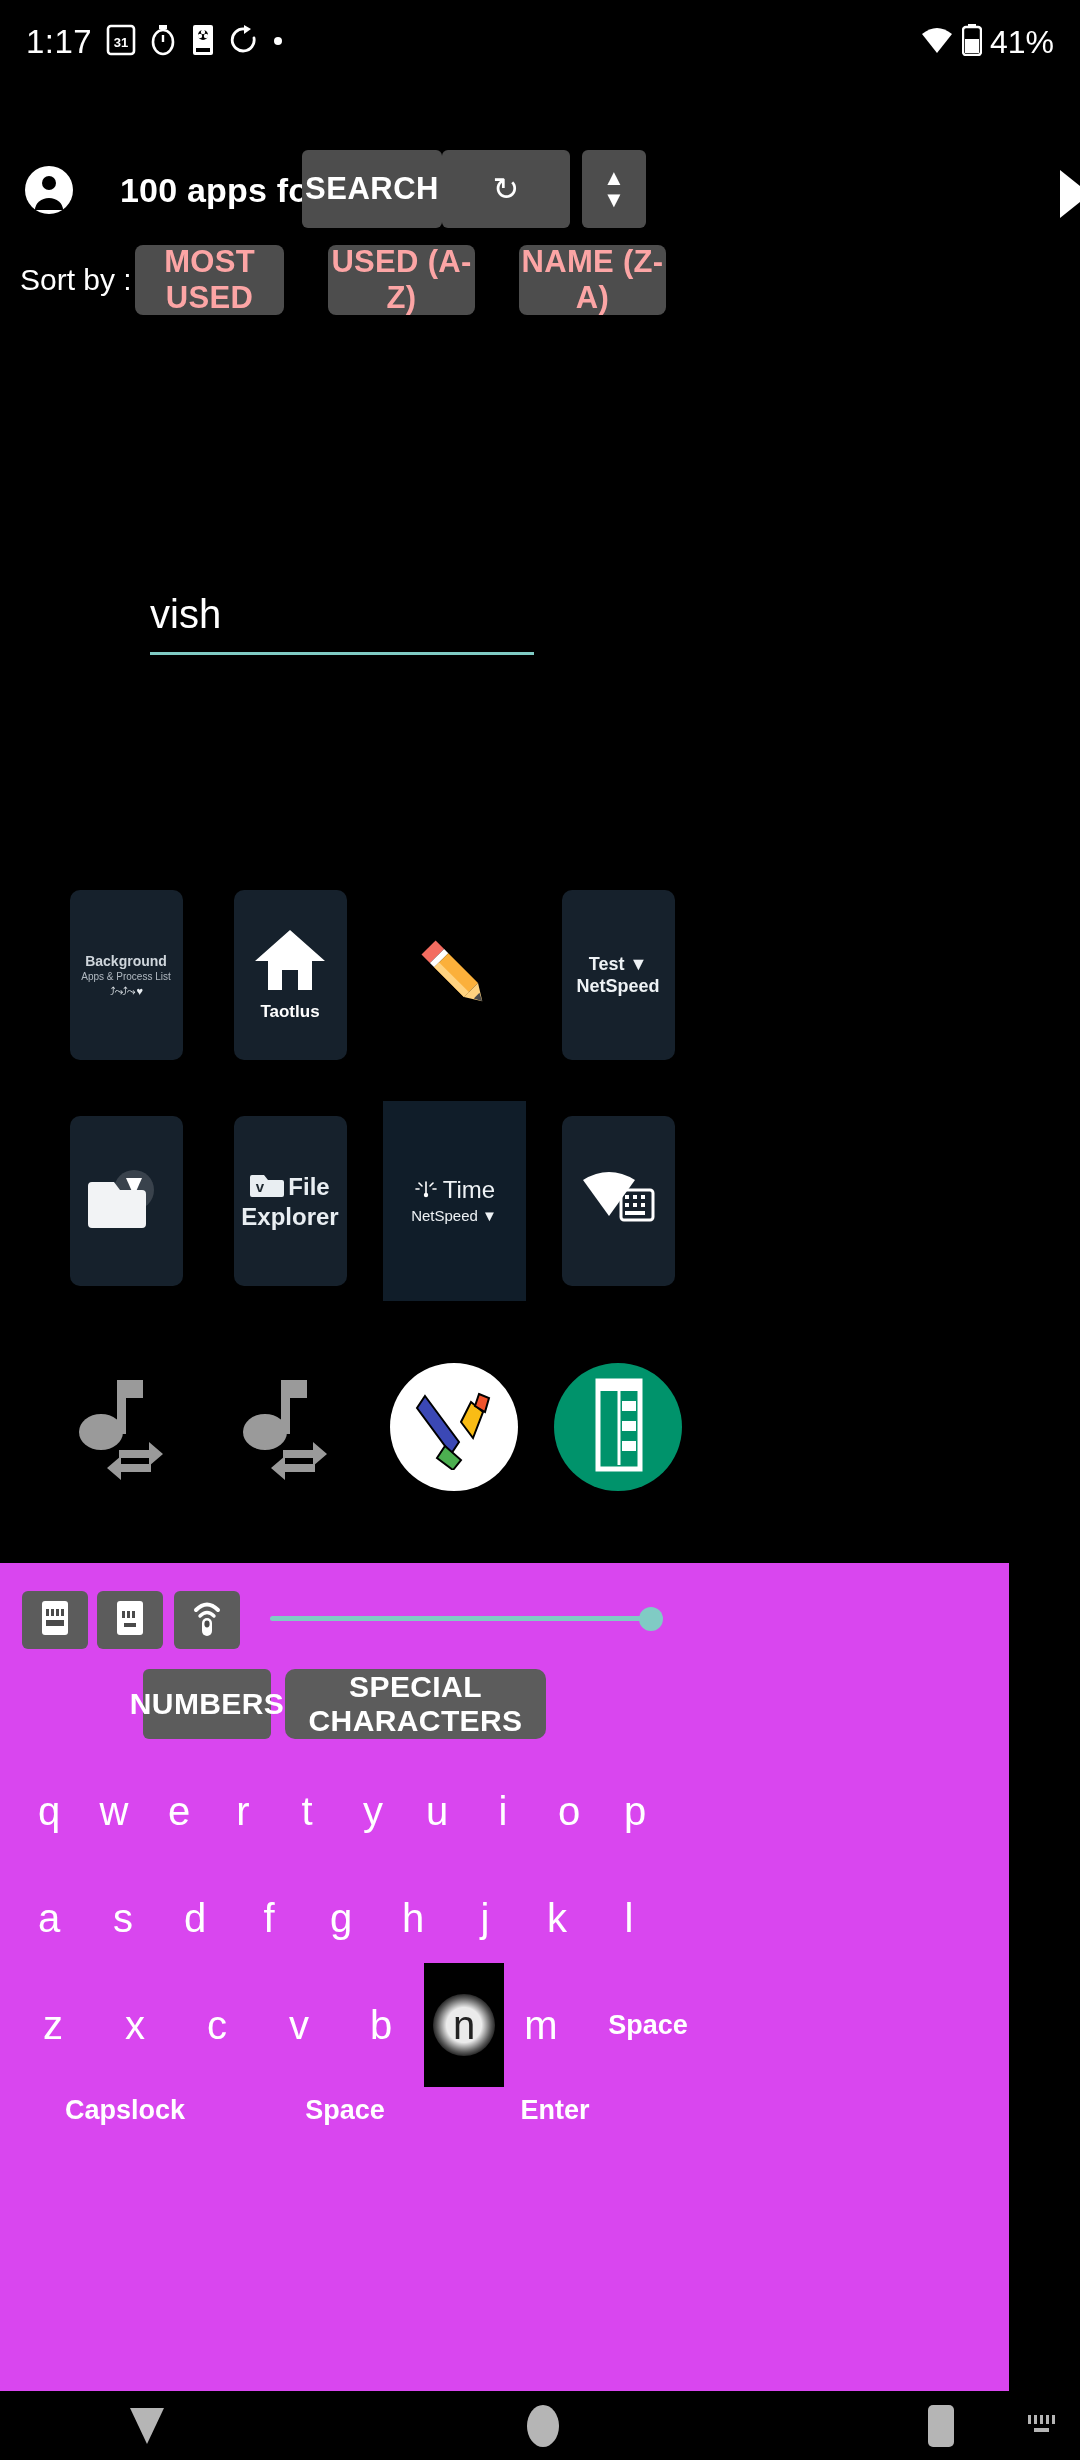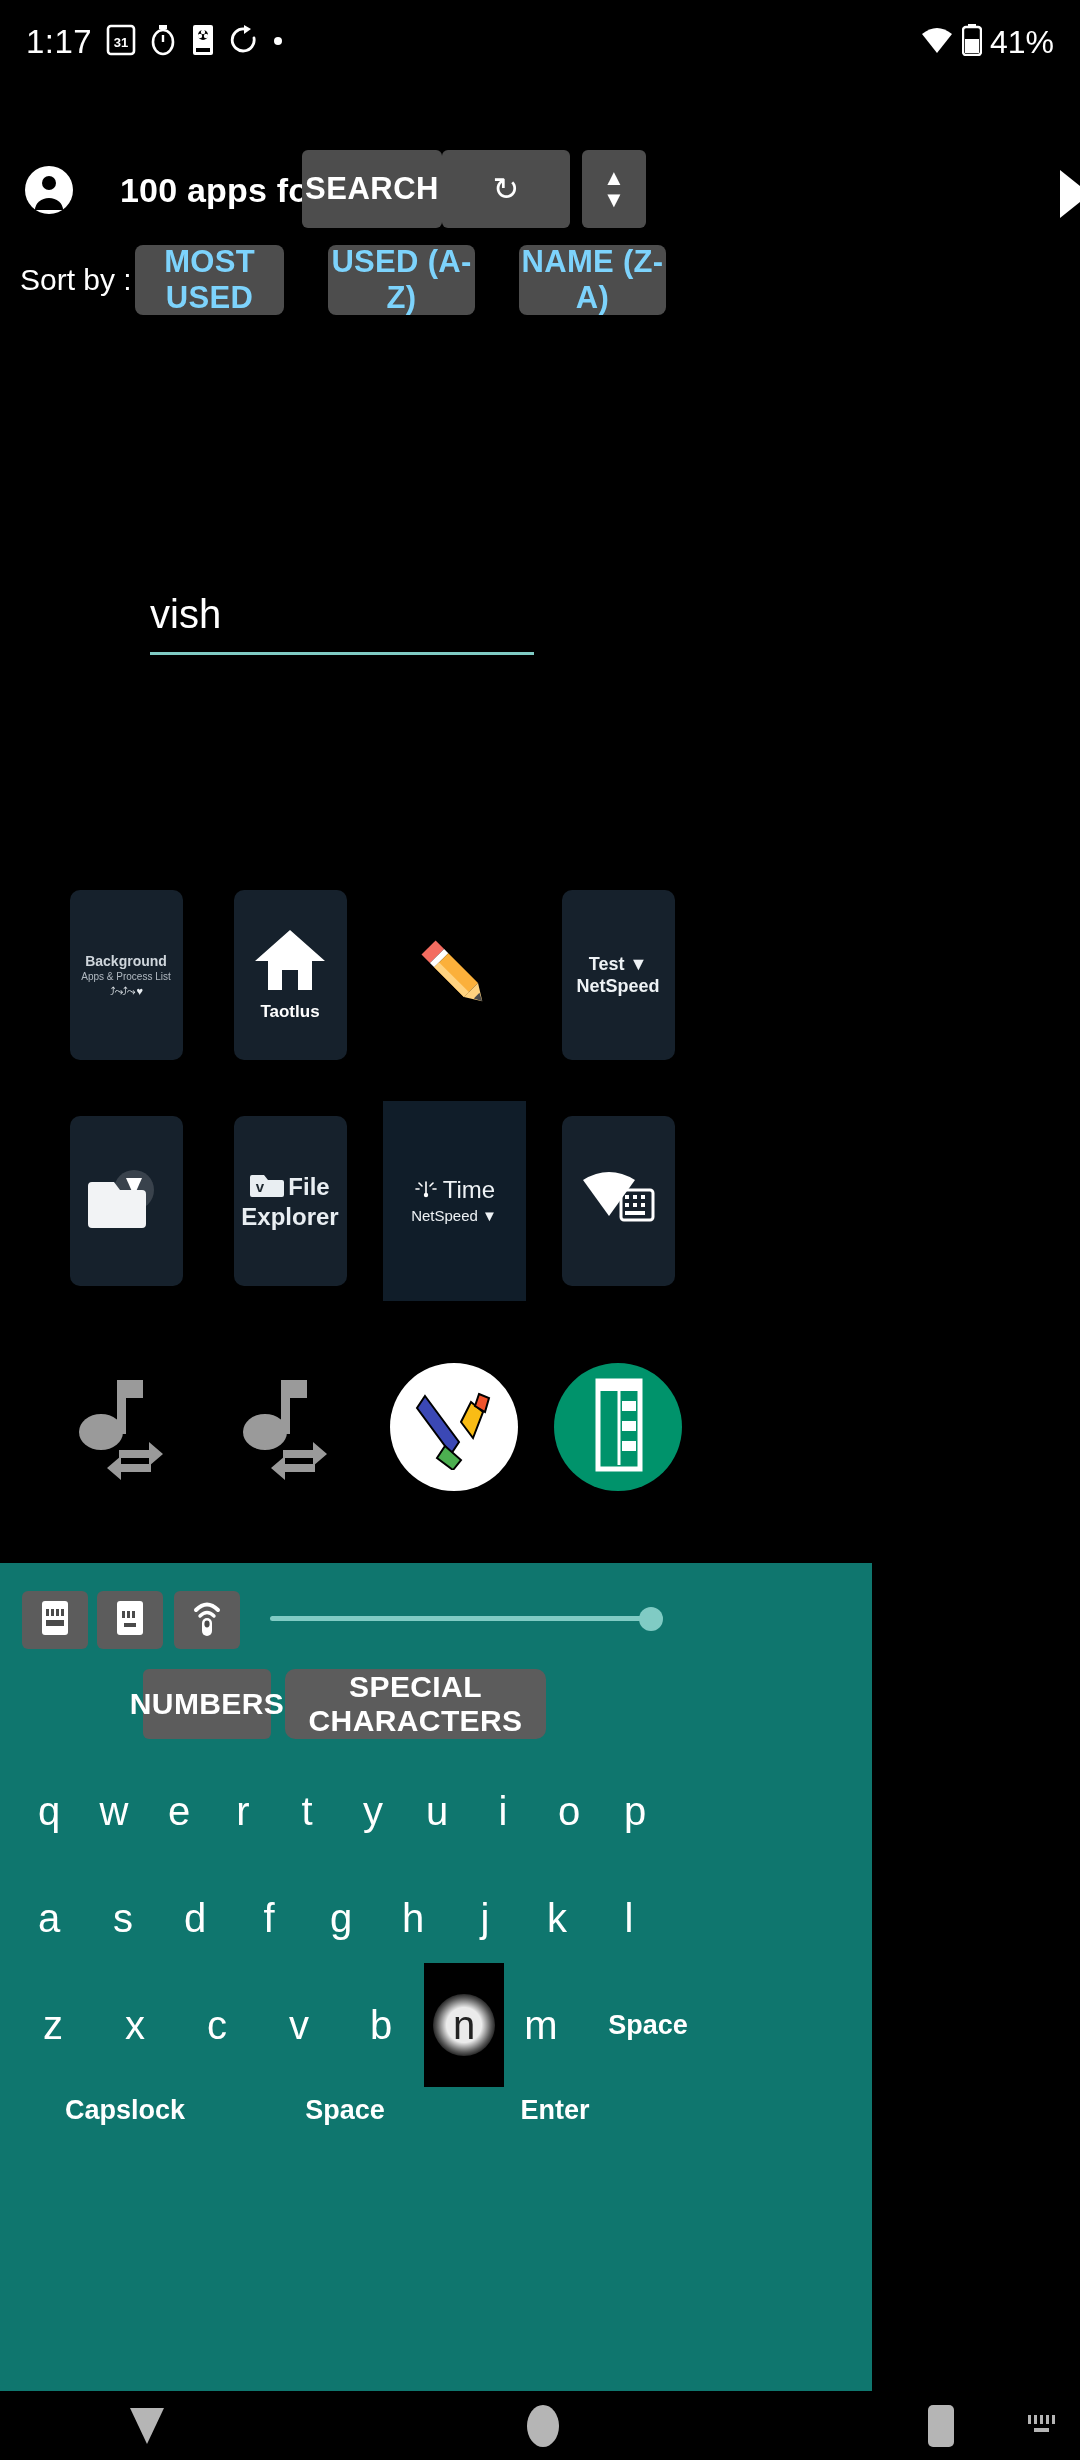--- a/index.html
+++ b/index.html
@@ -42,21 +42,21 @@
   .tb-triangle{
     position:absolute; left:1060px; top:22px; width:0; height:0;
     border-top:24px solid transparent; border-bottom:24px solid transparent;
     border-left:30px solid #fff;
   }
 
   
   .sortrow{ position:absolute; top:238px; left:0; width:1080px; height:84px; display:flex; align-items:center; }
   .sort-label{ position:absolute; left:20px; font-size:30px; }
   .sort-btn{
-    position:absolute; background:#4d4d4d; border:none; color:#7dd3fc; border-radius:8px;
+    position:absolute; background:#4d4d4d; border:none; color:#fca5a5; border-radius:8px;
     font-family:inherit; font-size:31px; font-weight:bold; height:70px;
     display:flex; align-items:center; justify-content:center; letter-spacing:.3px;
   }
   #sort-0{ left:135px; width:149px; }
   #sort-1{ left:328px; width:147px; }
   #sort-2{ left:519px; width:147px; }
 
   
   .searchfield{ position:absolute; left:150px; top:590px; width:384px; }
   .searchfield .val{ font-size:40px; padding-left:0; line-height:48px; }
@@ -87,22 +87,22 @@
 
   
   .grid-fade{
     position:absolute; left:0; top:1440px; width:1080px; height:60px;
     background:linear-gradient(to bottom, rgba(0,0,0,0) 0%, rgba(0,0,0,.0) 100%);
     pointer-events:none;
   }
 
   
   .kbpanel{
-    position:absolute; left:0; top:1563px; width:872px; height:828px;
-    background:#0f766e;
+    position:absolute; left:0; top:1563px; width:1009px; height:828px;
+    background:#d946ef;
   }
   .kb-toolbar{ position:relative; height:106px; }
   .kb-tool-btn{
     position:absolute; top:28px; width:66px; height:58px; border-radius:6px;
     background:#5c5c5c; display:flex; align-items:center; justify-content:center;
   }
   #kbtool-0{ left:22px; } #kbtool-1{ left:97px; } #kbtool-2{ left:174px; }
   .kb-slider{ position:absolute; left:270px; top:53px; width:382px; height:5px; background:#80cbc4; border-radius:3px; }
   .kb-slider .knob{ position:absolute; right:-11px; top:-9px; width:24px; height:24px; border-radius:50%; background:#80cbc4; }
 

